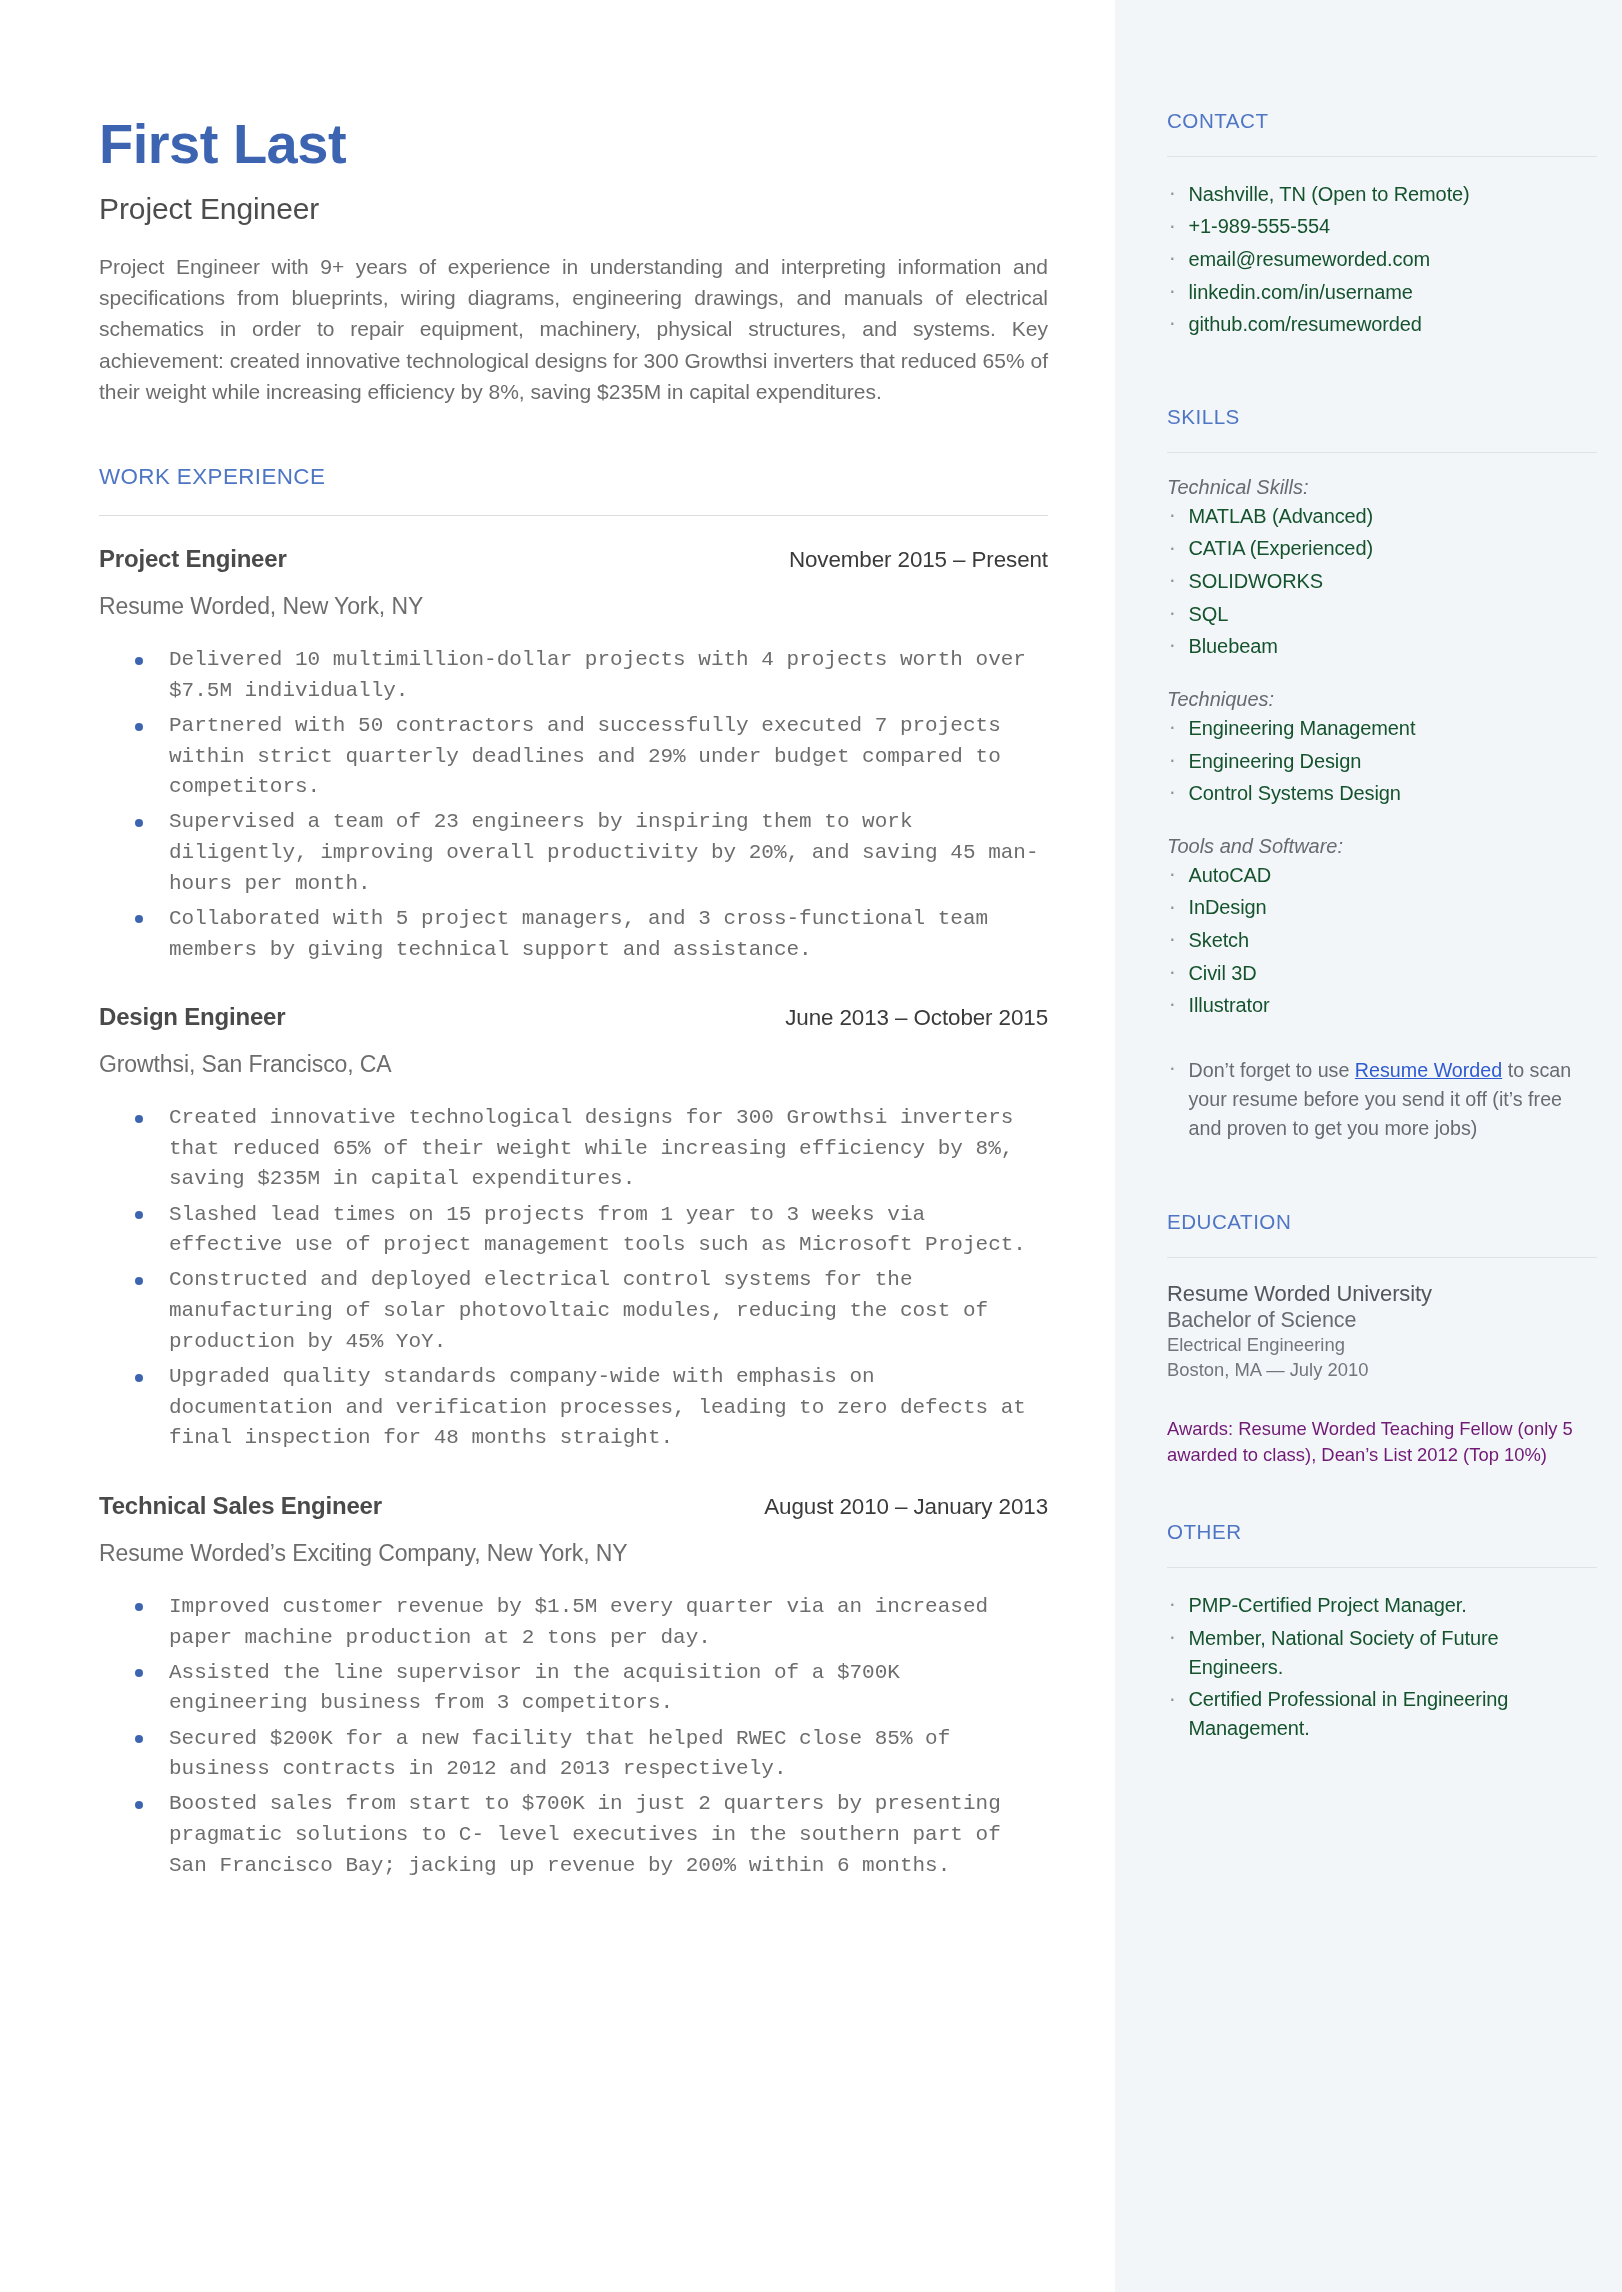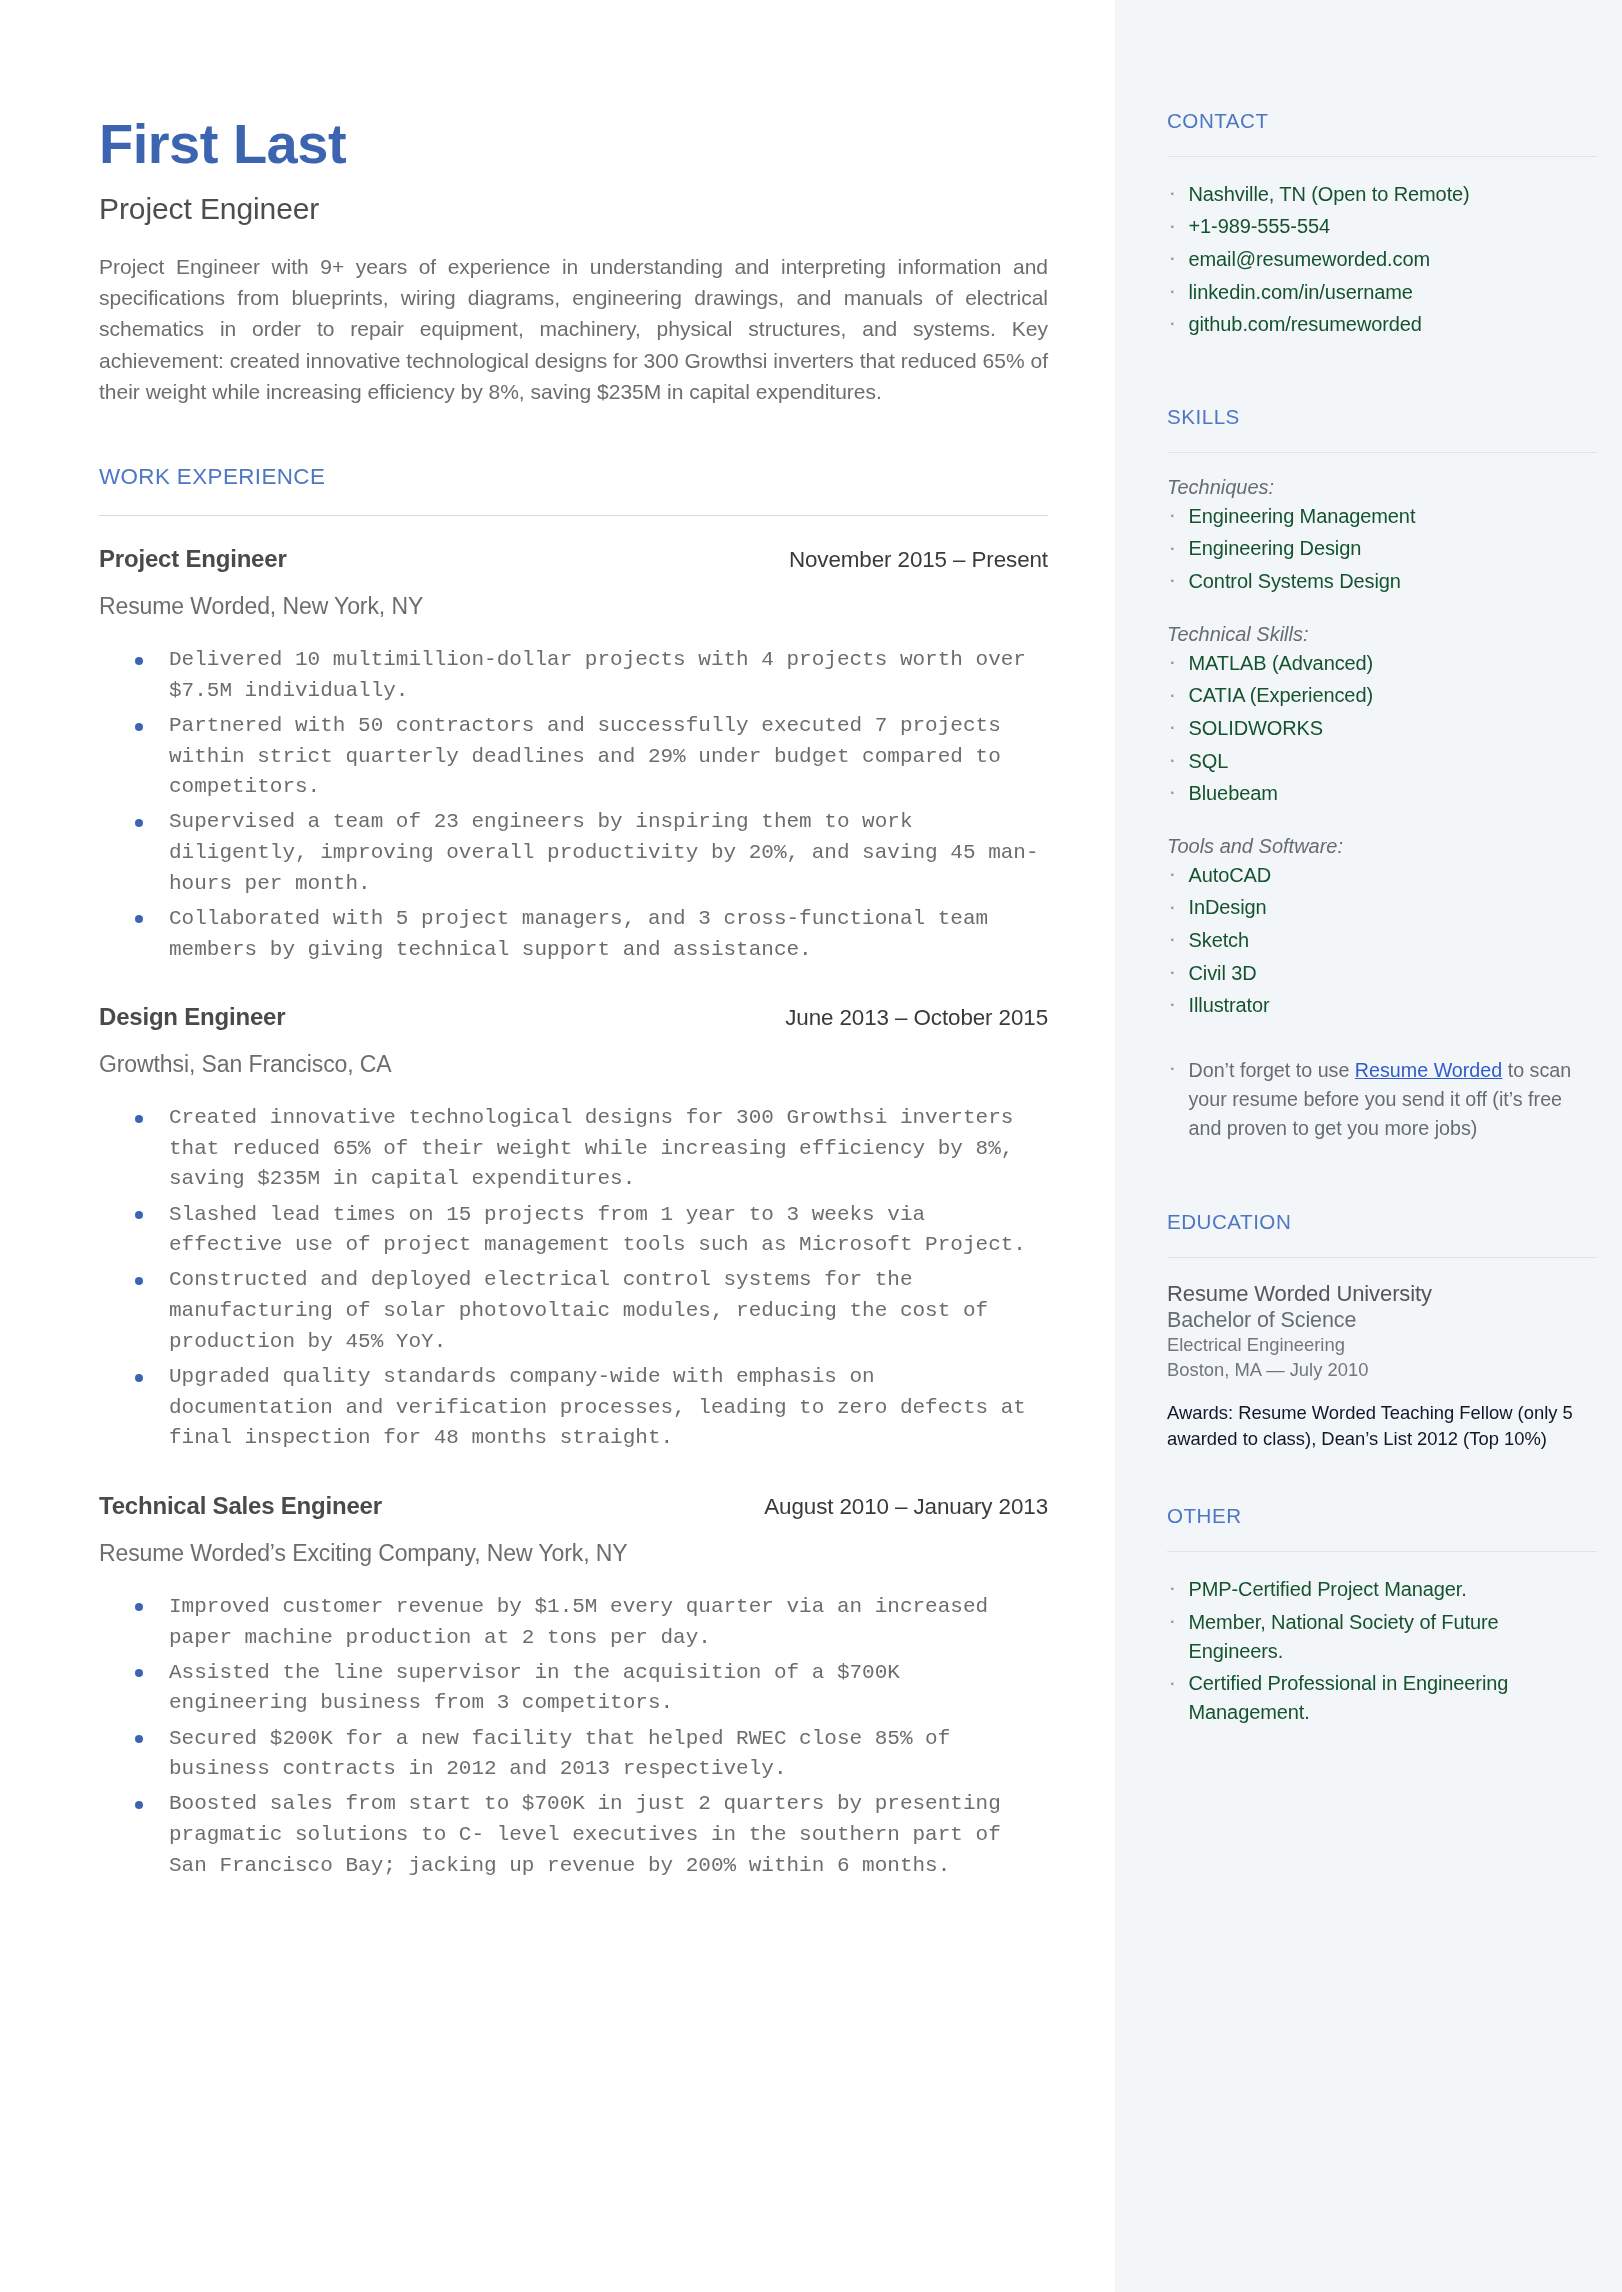--- a/index.html
+++ b/index.html
@@ -211,23 +211,23 @@
   .edu-field, .edu-place {
     font-size: 18.4px;
     color: #70767c;
     line-height: 1.35;
   }
 
   .edu-field { margin-top: 0; }
 
   .edu-awards {
     font-size: 18.4px;
-    color: #0f172a;
+    color: #701a75;
     line-height: 1.42;
-    margin-top: 17px;
+    margin-top: 33px;
   }
 
   .heading-gap-lg { margin-top: 66px; }
   .heading-gap-md { margin-top: 52px; }
 </style>
 </head>
 <body>
 
 <div class="page">
 
@@ -293,36 +293,36 @@
       <li>+1-989-555-554</li>
       <li>email@resumeworded.com</li>
       <li>linkedin.com/in/username</li>
       <li>github.com/resumeworded</li>
     </ul>
 
     <div class="side-heading heading-gap-lg">SKILLS</div>
     <div class="side-rule"></div>
 
     <div class="skill-group">
-      <div class="skill-group-label">Techniques:</div>
-      <ul class="side-list">
-        <li>Engineering Management</li>
-        <li>Engineering Design</li>
-        <li>Control Systems Design</li>
-      </ul>
-    </div>
-
-    <div class="skill-group">
       <div class="skill-group-label">Technical Skills:</div>
       <ul class="side-list">
         <li>MATLAB (Advanced)</li>
         <li>CATIA (Experienced)</li>
         <li>SOLIDWORKS</li>
         <li>SQL</li>
         <li>Bluebeam</li>
+      </ul>
+    </div>
+
+    <div class="skill-group">
+      <div class="skill-group-label">Techniques:</div>
+      <ul class="side-list">
+        <li>Engineering Management</li>
+        <li>Engineering Design</li>
+        <li>Control Systems Design</li>
       </ul>
     </div>
 
     <div class="skill-group">
       <div class="skill-group-label">Tools and Software:</div>
       <ul class="side-list">
         <li>AutoCAD</li>
         <li>InDesign</li>
         <li>Sketch</li>
         <li>Civil 3D</li>

